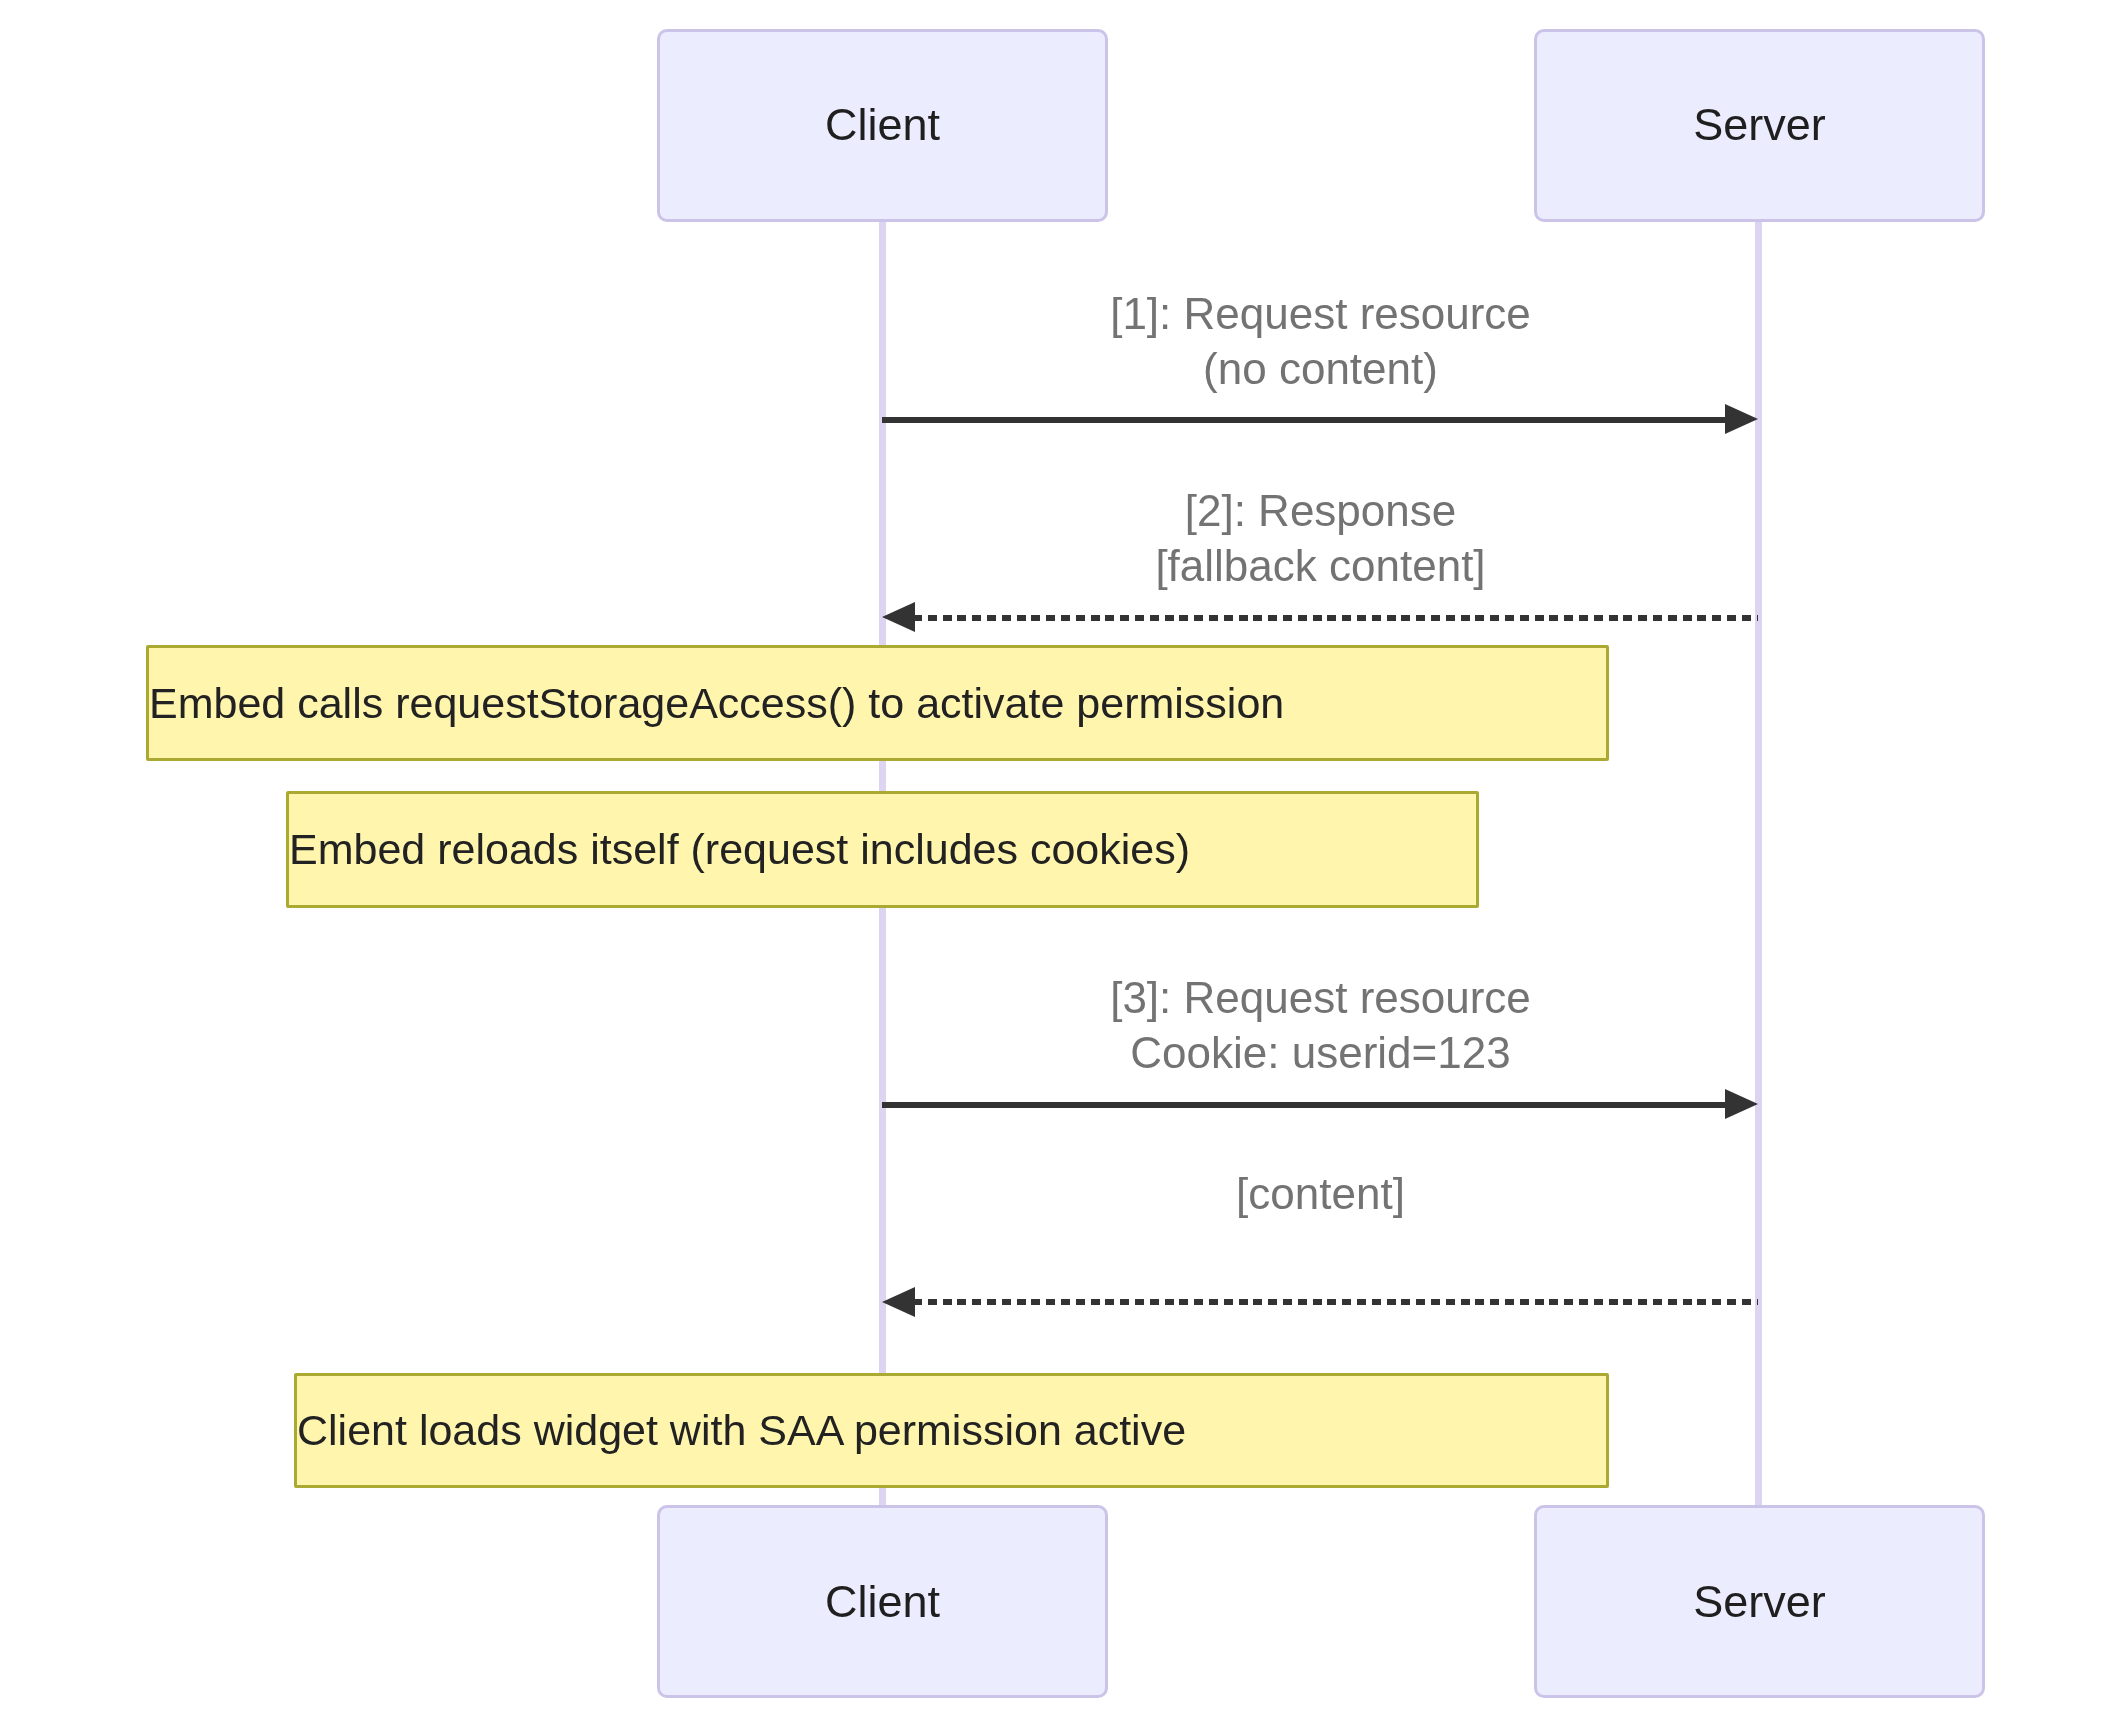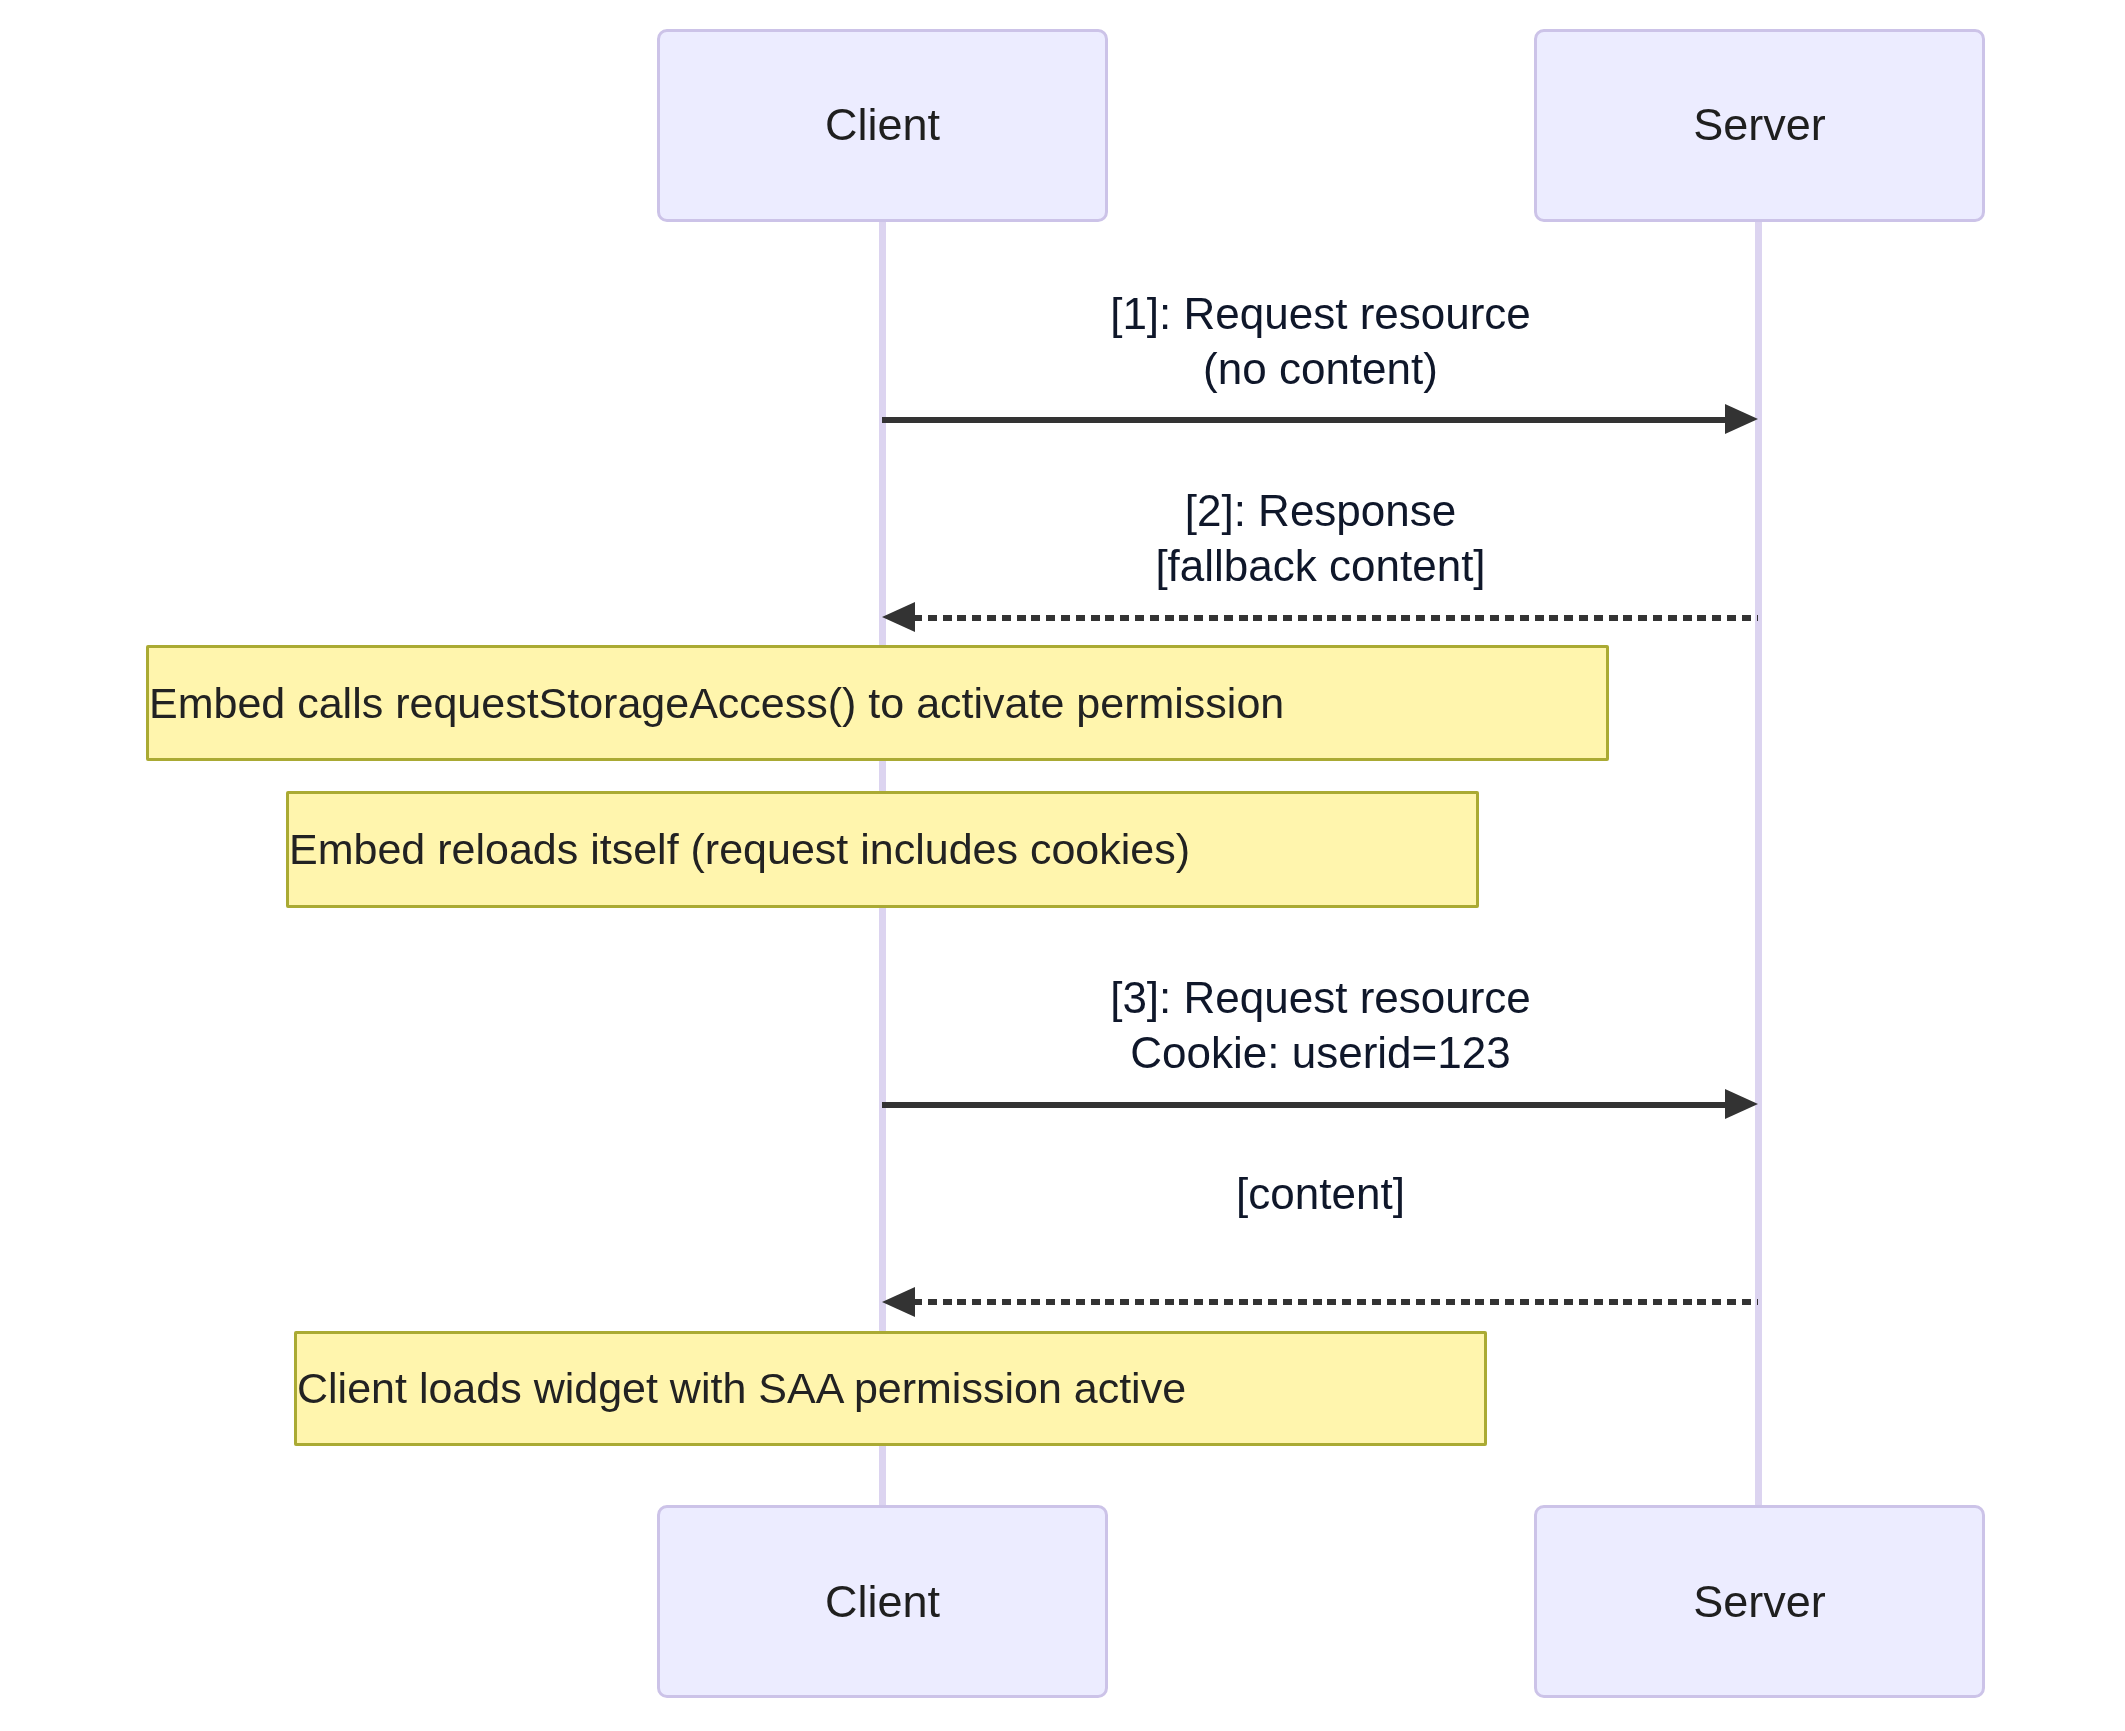--- a/index.html
+++ b/index.html
@@ -40,21 +40,21 @@
   }
 
   
   .msg {
     position: absolute;
     left: 882px;
     width: 877px;
     text-align: center;
     font-size: 44px;
     line-height: 55px;
-    color: #0f172a;
+    color: #737373;
     z-index: 2;
   }
   .msg span { display: block; }
 
   
   .arrow-line {
     position: absolute;
     height: 5.9px;
     background: #333333;
     z-index: 2;
@@ -131,21 +131,21 @@
   </div>
   <div class="arrow-line" style="left:882px; top:1102px; width:845px"></div>
   <div class="arrowhead right" style="left:1725px; top:1089px"></div>
 
   <div class="msg" style="top:1166px">
     <span>[content]</span>
   </div>
   <div class="arrow-line dotted" style="left:913px; top:1299px; width:845px"></div>
   <div class="arrowhead left" style="left:882px; top:1287px"></div>
 
-  <div class="note" style="left:294px; top:1331px; width:1193px; height:115px">
+  <div class="note" style="left:294px; top:1373px; width:1315px; height:115px">
     <span>Client loads widget with SAA permission active</span>
   </div>
 
   <div class="actor" style="left:657px; top:1505px">
     <span>Client</span>
   </div>
   <div class="actor" style="left:1534px; top:1505px">
     <span>Server</span>
   </div>
 

